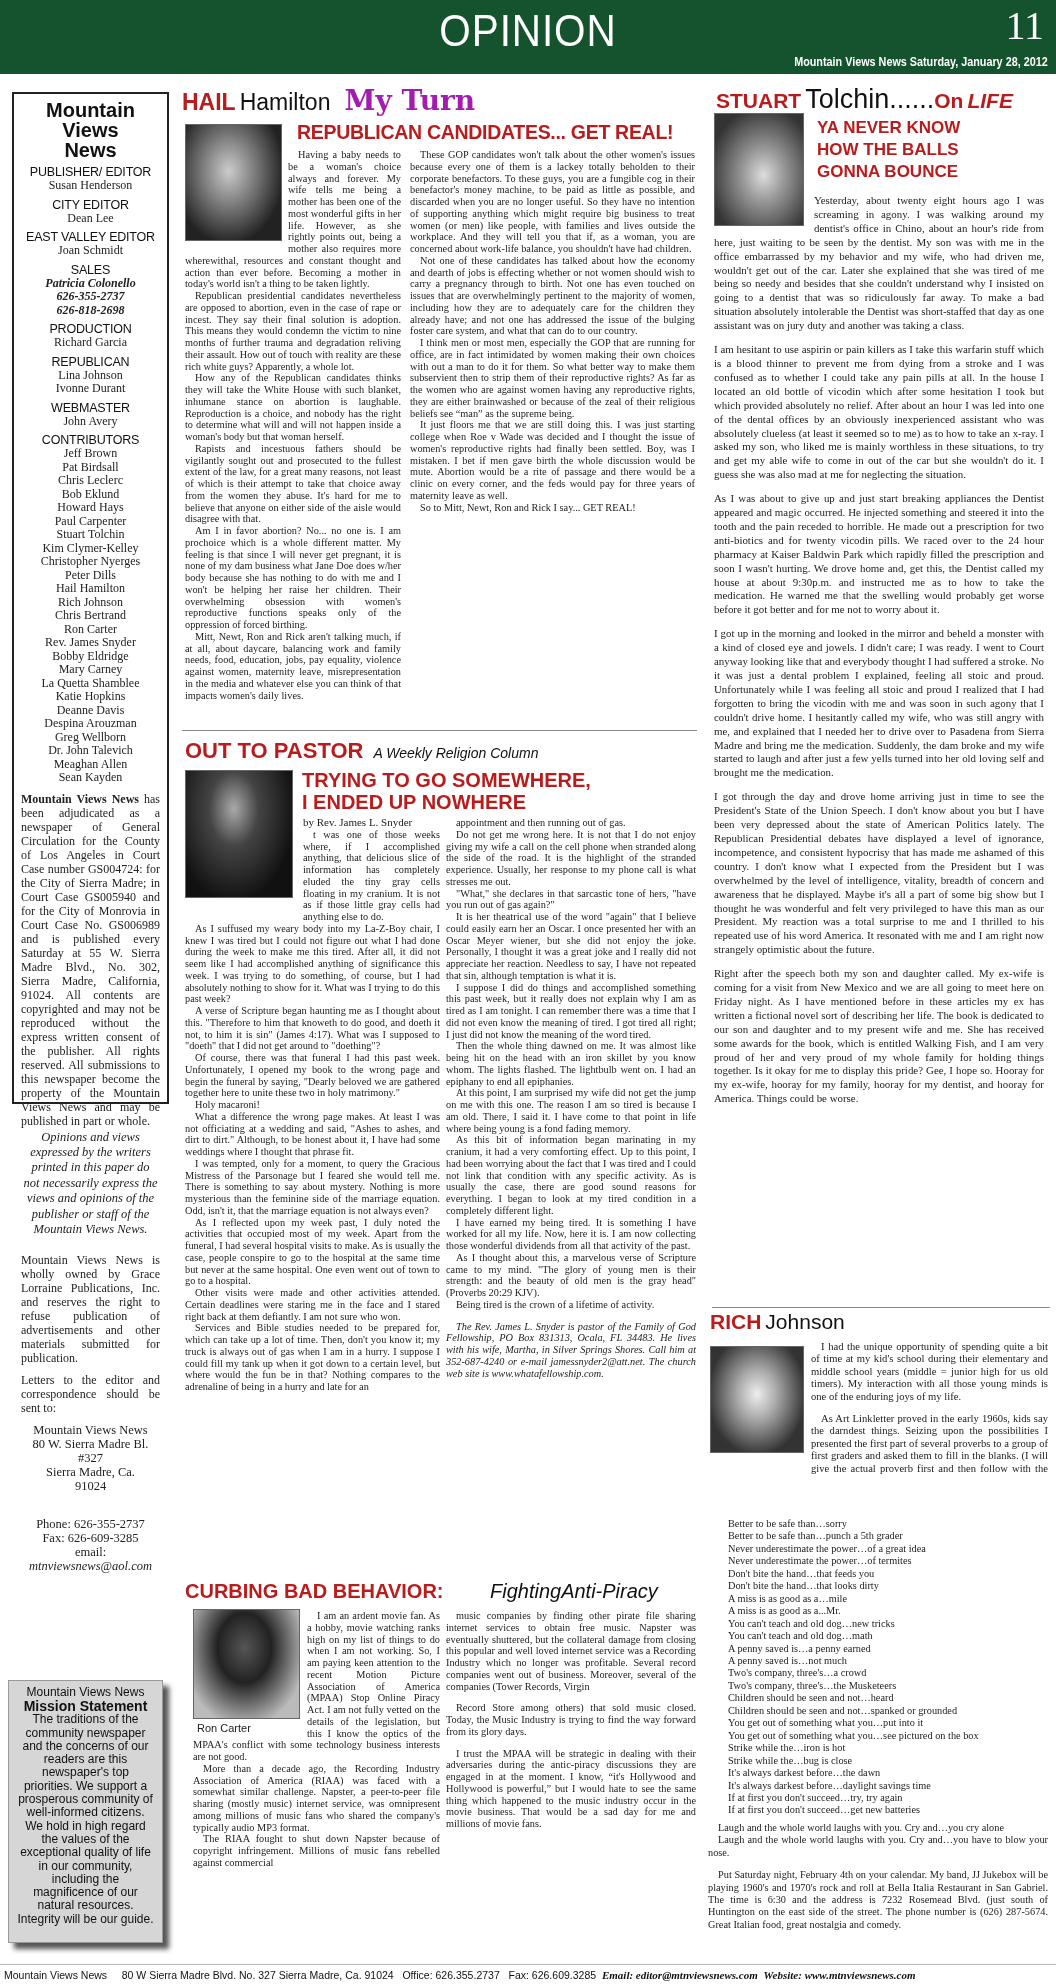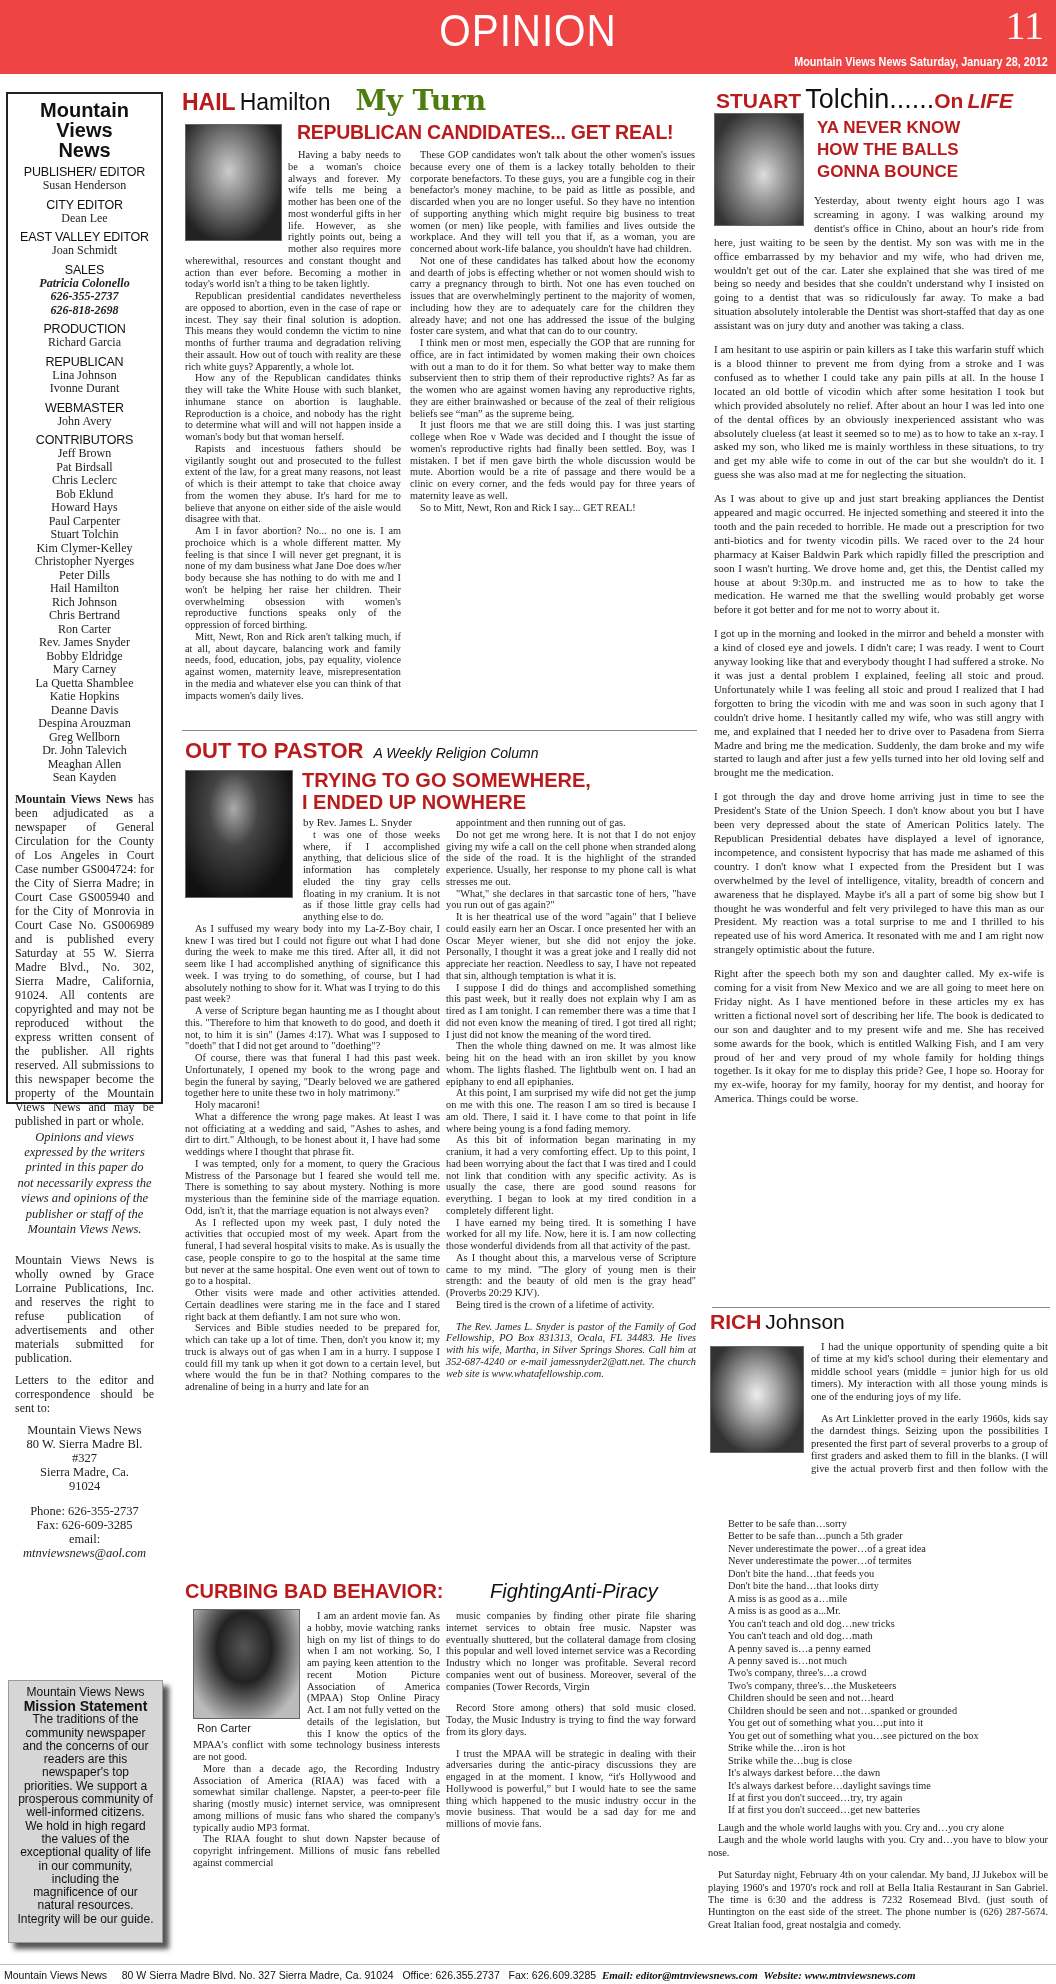--- a/index.html
+++ b/index.html
@@ -7,28 +7,28 @@
   body { position: relative; font-family: "Liberation Serif", serif; color: #222; }
   .sans { font-family: "Liberation Sans", sans-serif; }
   .abs { position: absolute; }
   p { text-align: justify; }
   .body-text { font-size: 10.3px; line-height: 11.75px; text-align: justify; hyphens: auto; }
   .body-text p { text-indent: 10px; }
   .body-text p.noindent { text-indent: 0; }
   .body-text p.gap { margin-top: 10px; }
 
   
-  #masthead { left: 0; top: 0; width: 1056px; height: 74px; background: #ef4444; color: #fff; }
+  #masthead { left: 0; top: 0; width: 1056px; height: 74px; background: #14532d; color: #fff; }
   #masthead .section { position: absolute; left: 0; width: 1056px; top: 6px; text-align: center;
     font-family: "Liberation Sans", sans-serif; font-size: 44px; font-weight: normal; letter-spacing: 1px; transform: scaleX(0.92); }
   #masthead .pageno { position: absolute; right: 12px; top: 2px; font-family: "Liberation Serif", serif; font-size: 40px; }
   #masthead .dateline { position: absolute; right: 8px; top: 55px; font-family: "Liberation Sans", sans-serif; font-size: 12px; font-weight: bold; transform: scaleX(0.9); transform-origin: right; }
 
   
-  #staff-box { left: 6px; top: 92px; width: 157px; height: 1012px; border: 2px solid #222; text-align: center; padding-top: 6px; }
+  #staff-box { left: 12px; top: 92px; width: 157px; height: 1012px; border: 2px solid #222; text-align: center; padding-top: 6px; }
   #staff-box .paper-name { font-family: "Liberation Sans", sans-serif; font-weight: bold; font-size: 20px; line-height: 20px; color: #111; }
   #staff-box .role { font-family: "Liberation Sans", sans-serif; font-size: 12.5px; font-weight: normal; margin-top: 5px; color: #111; letter-spacing: -0.2px; }
   #staff-box .name { font-size: 12px; line-height: 13.5px; }
   #staff-box .name.bold { font-weight: bold; font-style: italic; }
   #staff-box .legal { text-align: justify; font-size: 12px; line-height: 14px; padding: 0 7px; margin-top: 7px; }
   #staff-box .italic-note { font-style: italic; text-align: center; font-size: 12.5px; line-height: 15.4px; padding: 0 8px; margin-top: 2px; }
   #staff-box .addr { font-size: 12.5px; line-height: 14px; margin-top: 8px; }
 
   
   #mission-box { left: 8px; top: 1680px; width: 155px; height: 263px; background: #d6d6d6; border: 1px solid #999;
@@ -115,37 +115,37 @@
   <div class="legal"><b>Mountain Views News</b> <span>has been adjudicated as a newspaper of General Circulation for the County of Los Angeles in Court Case number GS004724: for the City of Sierra Madre; in Court Case GS005940 and for the City of Monrovia in Court Case No. GS006989 and is published every Saturday at 55 W. Sierra Madre Blvd., No. 302, Sierra Madre, California, 91024. All contents are copyrighted and may not be reproduced without the express written consent of the publisher. All rights reserved. All submissions to this newspaper become the property of the Mountain Views News and may be published in part or whole.</span></div>
   <div class="italic-note">Opinions and views expressed by the writers printed in this paper do not necessarily express the views and opinions of the publisher or staff of the Mountain Views News.</div>
   <div class="legal" style="margin-top:16px">Mountain Views News is wholly owned by Grace Lorraine Publications, Inc. and reserves the right to refuse publication of advertisements and other materials submitted for publication.</div>
   <div class="legal" style="margin-top:8px">Letters to the editor and correspondence should be sent to:</div>
   <div class="addr">
     <div>Mountain Views News</div>
     <div>80 W. Sierra Madre Bl.</div>
     <div>#327</div>
     <div>Sierra Madre, Ca.</div>
     <div>91024</div>
-    <div style="margin-top:11px">Phone: 626-355-2737</div>
+    <div style="margin-top:24px">Phone: 626-355-2737</div>
     <div>Fax: 626-609-3285</div>
     <div>email:</div>
     <div style="font-style:italic">mtnviewsnews@aol.com</div>
   </div>
 </div>
 
 <div id="mission-box" class="abs">
   <div>Mountain Views News</div>
   <div class="mtitle">Mission Statement</div>
   <div style="padding:0 8px">The traditions of the community newspaper and the concerns of our readers are this newspaper's top priorities. We support a prosperous community of well-informed citizens. We hold in high regard the values of the exceptional quality of life in our community, including the magnificence of our natural resources. Integrity will be our guide.</div>
 </div>
 
 <div class="abs" style="left:182px; top:84px; width:510px;">
   <span class="head-sans" style="font-size:23px">HAIL</span>
   <span class="col-head" style="font-size:23px">Hamilton</span>
-  <span style="font-family:'DejaVu Serif', serif; font-weight:bold; font-size:28px; margin-left:21px; color:#4d7c0f;">My Turn</span>
+  <span style="font-family:'DejaVu Serif', serif; font-weight:bold; font-size:28px; margin-left:10px; color:#a21caf;">My Turn</span>
 </div>
 <div class="abs photo dark" style="left:185px; top:124px; width:97px; height:117px;"></div>
 <div class="abs head-sans" style="left:297px; top:121px; width:400px; font-size:19.5px; letter-spacing:-0.3px;">REPUBLICAN CANDIDATES... GET REAL!</div>
 <div class="abs body-text" style="left:288px; top:149px; width:113px;"></div>
 <div class="abs body-text" style="left:185px; top:149px; width:216px; height:580px; overflow:hidden;">
   <div style="float:left; width:103px; height:95px;"></div>
   <p>Having a baby needs to be a woman's choice always and forever. My wife tells me being a mother has been one of the most wonderful gifts in her life. However, as she rightly points out, being a mother also requires more wherewithal, resources and constant thought and action than ever before. Becoming a mother in today's world isn't a thing to be taken lightly.</p>
   <div id="ham-col1">
       <p>Republican presidential candidates nevertheless are opposed to abortion, even in the case of rape or incest. They say their final solution is adoption. This means they would condemn the victim to nine months of further trauma and degradation reliving their assault. How out of touch with reality are these rich white guys? Apparently, a whole lot.</p>
       <p>How any of the Republican candidates thinks they will take the White House with such blanket, inhumane stance on abortion is laughable. Reproduction is a choice, and nobody has the right to determine what will and will not happen inside a woman's body but that woman herself.</p>

